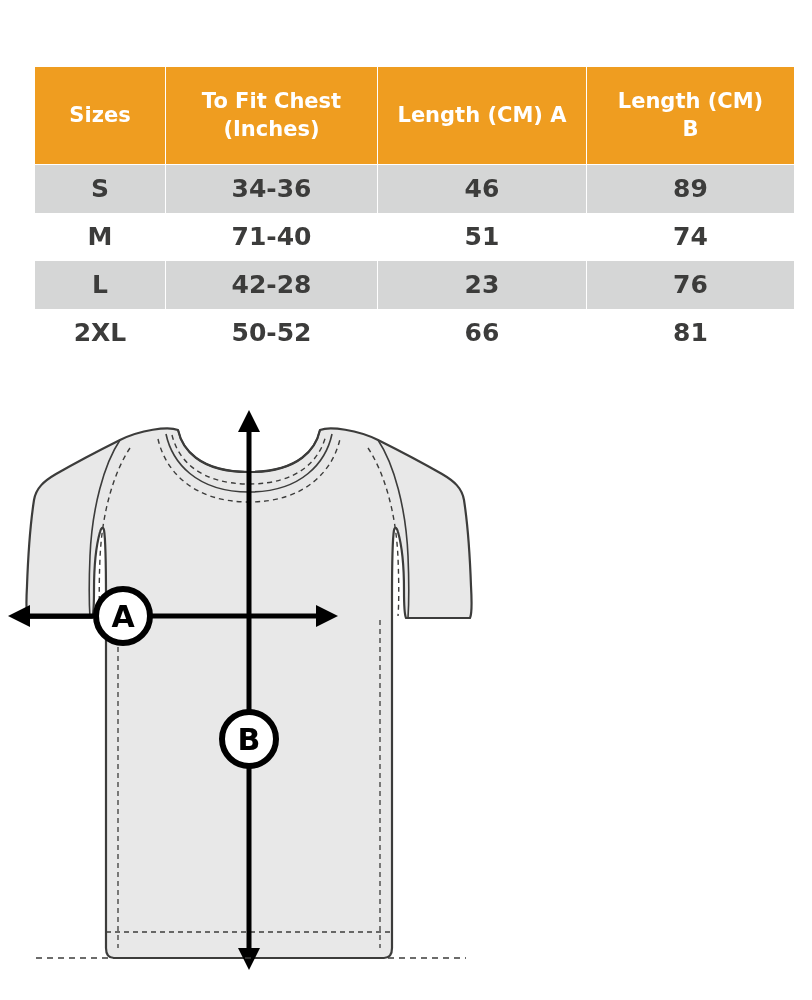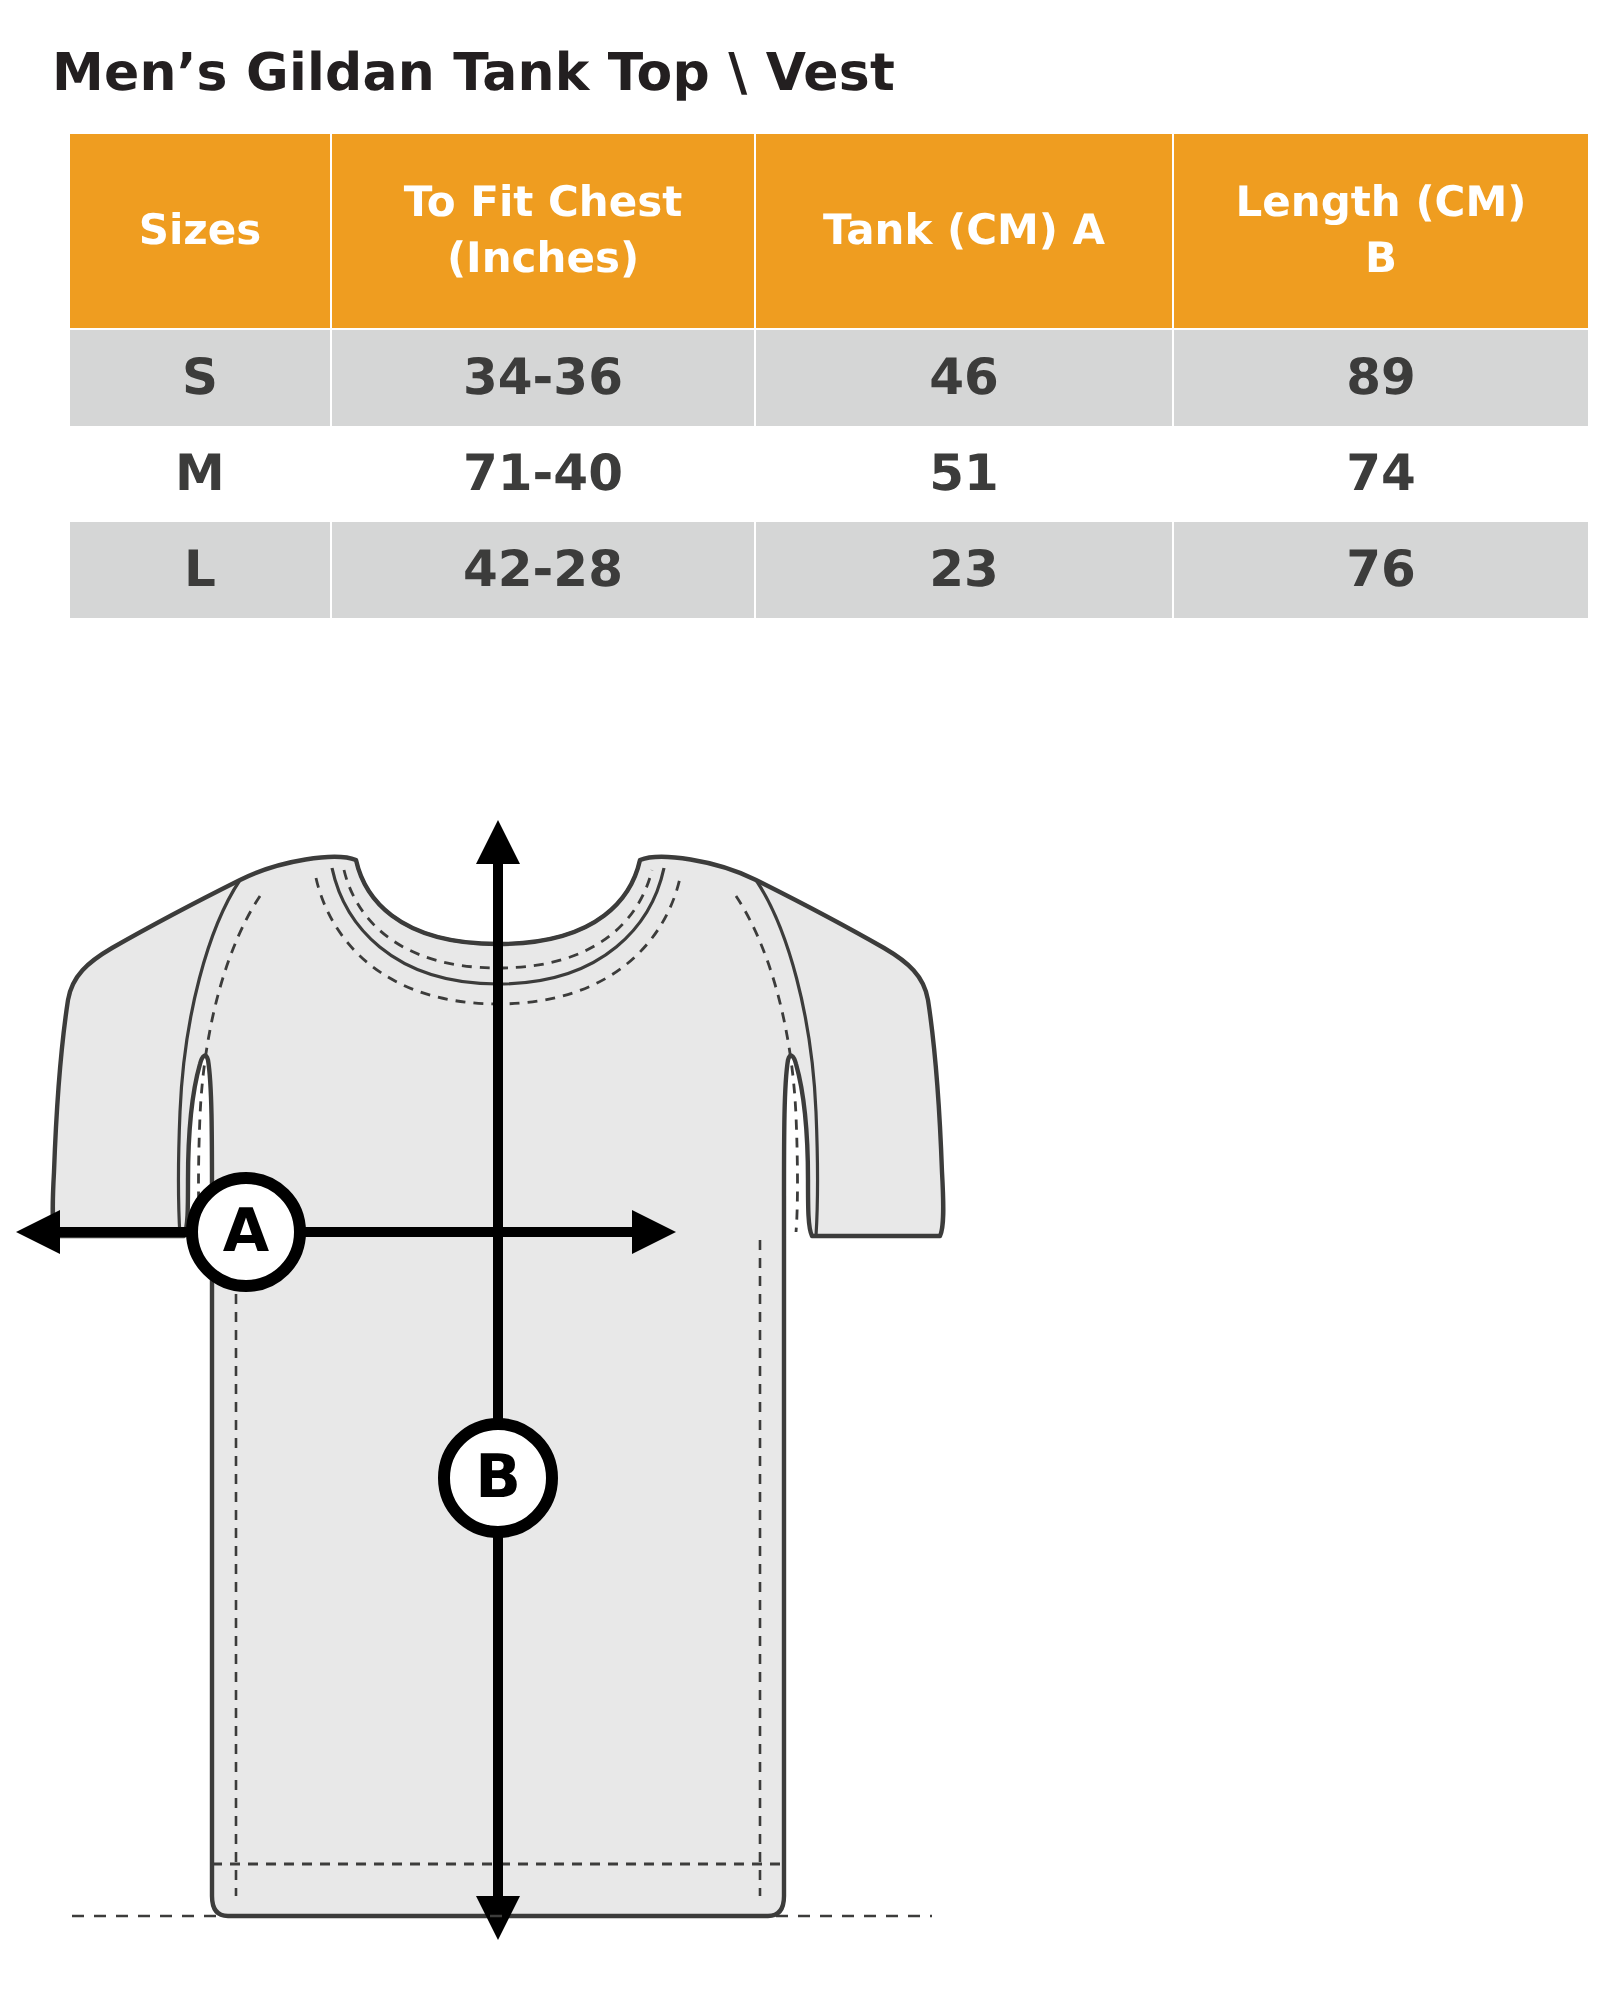--- a/index.html
+++ b/index.html
@@ -72,37 +72,36 @@
     width: 812px;
     height: 592px;
   }
   .diagram svg { display: block; }
 </style>
 </head>
 <body>
 
 <div class="page">
 
-  <div class="title">Men’s Gildan Tank Top \ Vest</div>
 
   <table class="size-table">
     <colgroup>
       <col class="col-size">
       <col class="col-chest">
       <col class="col-width">
       <col class="col-length">
     </colgroup>
     <thead>
       <tr>
         <th>Sizes</th>
         <th>
           <div>To Fit Chest</div>
           <div>(Inches)</div>
         </th>
-        <th>Tank (CM) A</th>
+        <th>Length (CM) A</th>
         <th>
           <div>Length  (CM)</div>
           <div>B</div>
         </th>
       </tr>
     </thead>
     <tbody>
       <tr>
         <td>S</td>
         <td>34-36</td>
@@ -113,20 +112,26 @@
         <td>M</td>
         <td>71-40</td>
         <td>51</td>
         <td>74</td>
       </tr>
       <tr>
         <td>L</td>
         <td>42-28</td>
         <td>23</td>
         <td>76</td>
+      </tr>
+      <tr>
+        <td>2XL</td>
+        <td>50-52</td>
+        <td>66</td>
+        <td>81</td>
       </tr>
     </tbody>
   </table>
 
   <div class="diagram">
     <svg width="812" height="592" viewBox="0 0 812 592" xmlns="http://www.w3.org/2000/svg">
 
       <g>
         <path d="M 178 22
                  C 168 18, 140 22, 120 32

